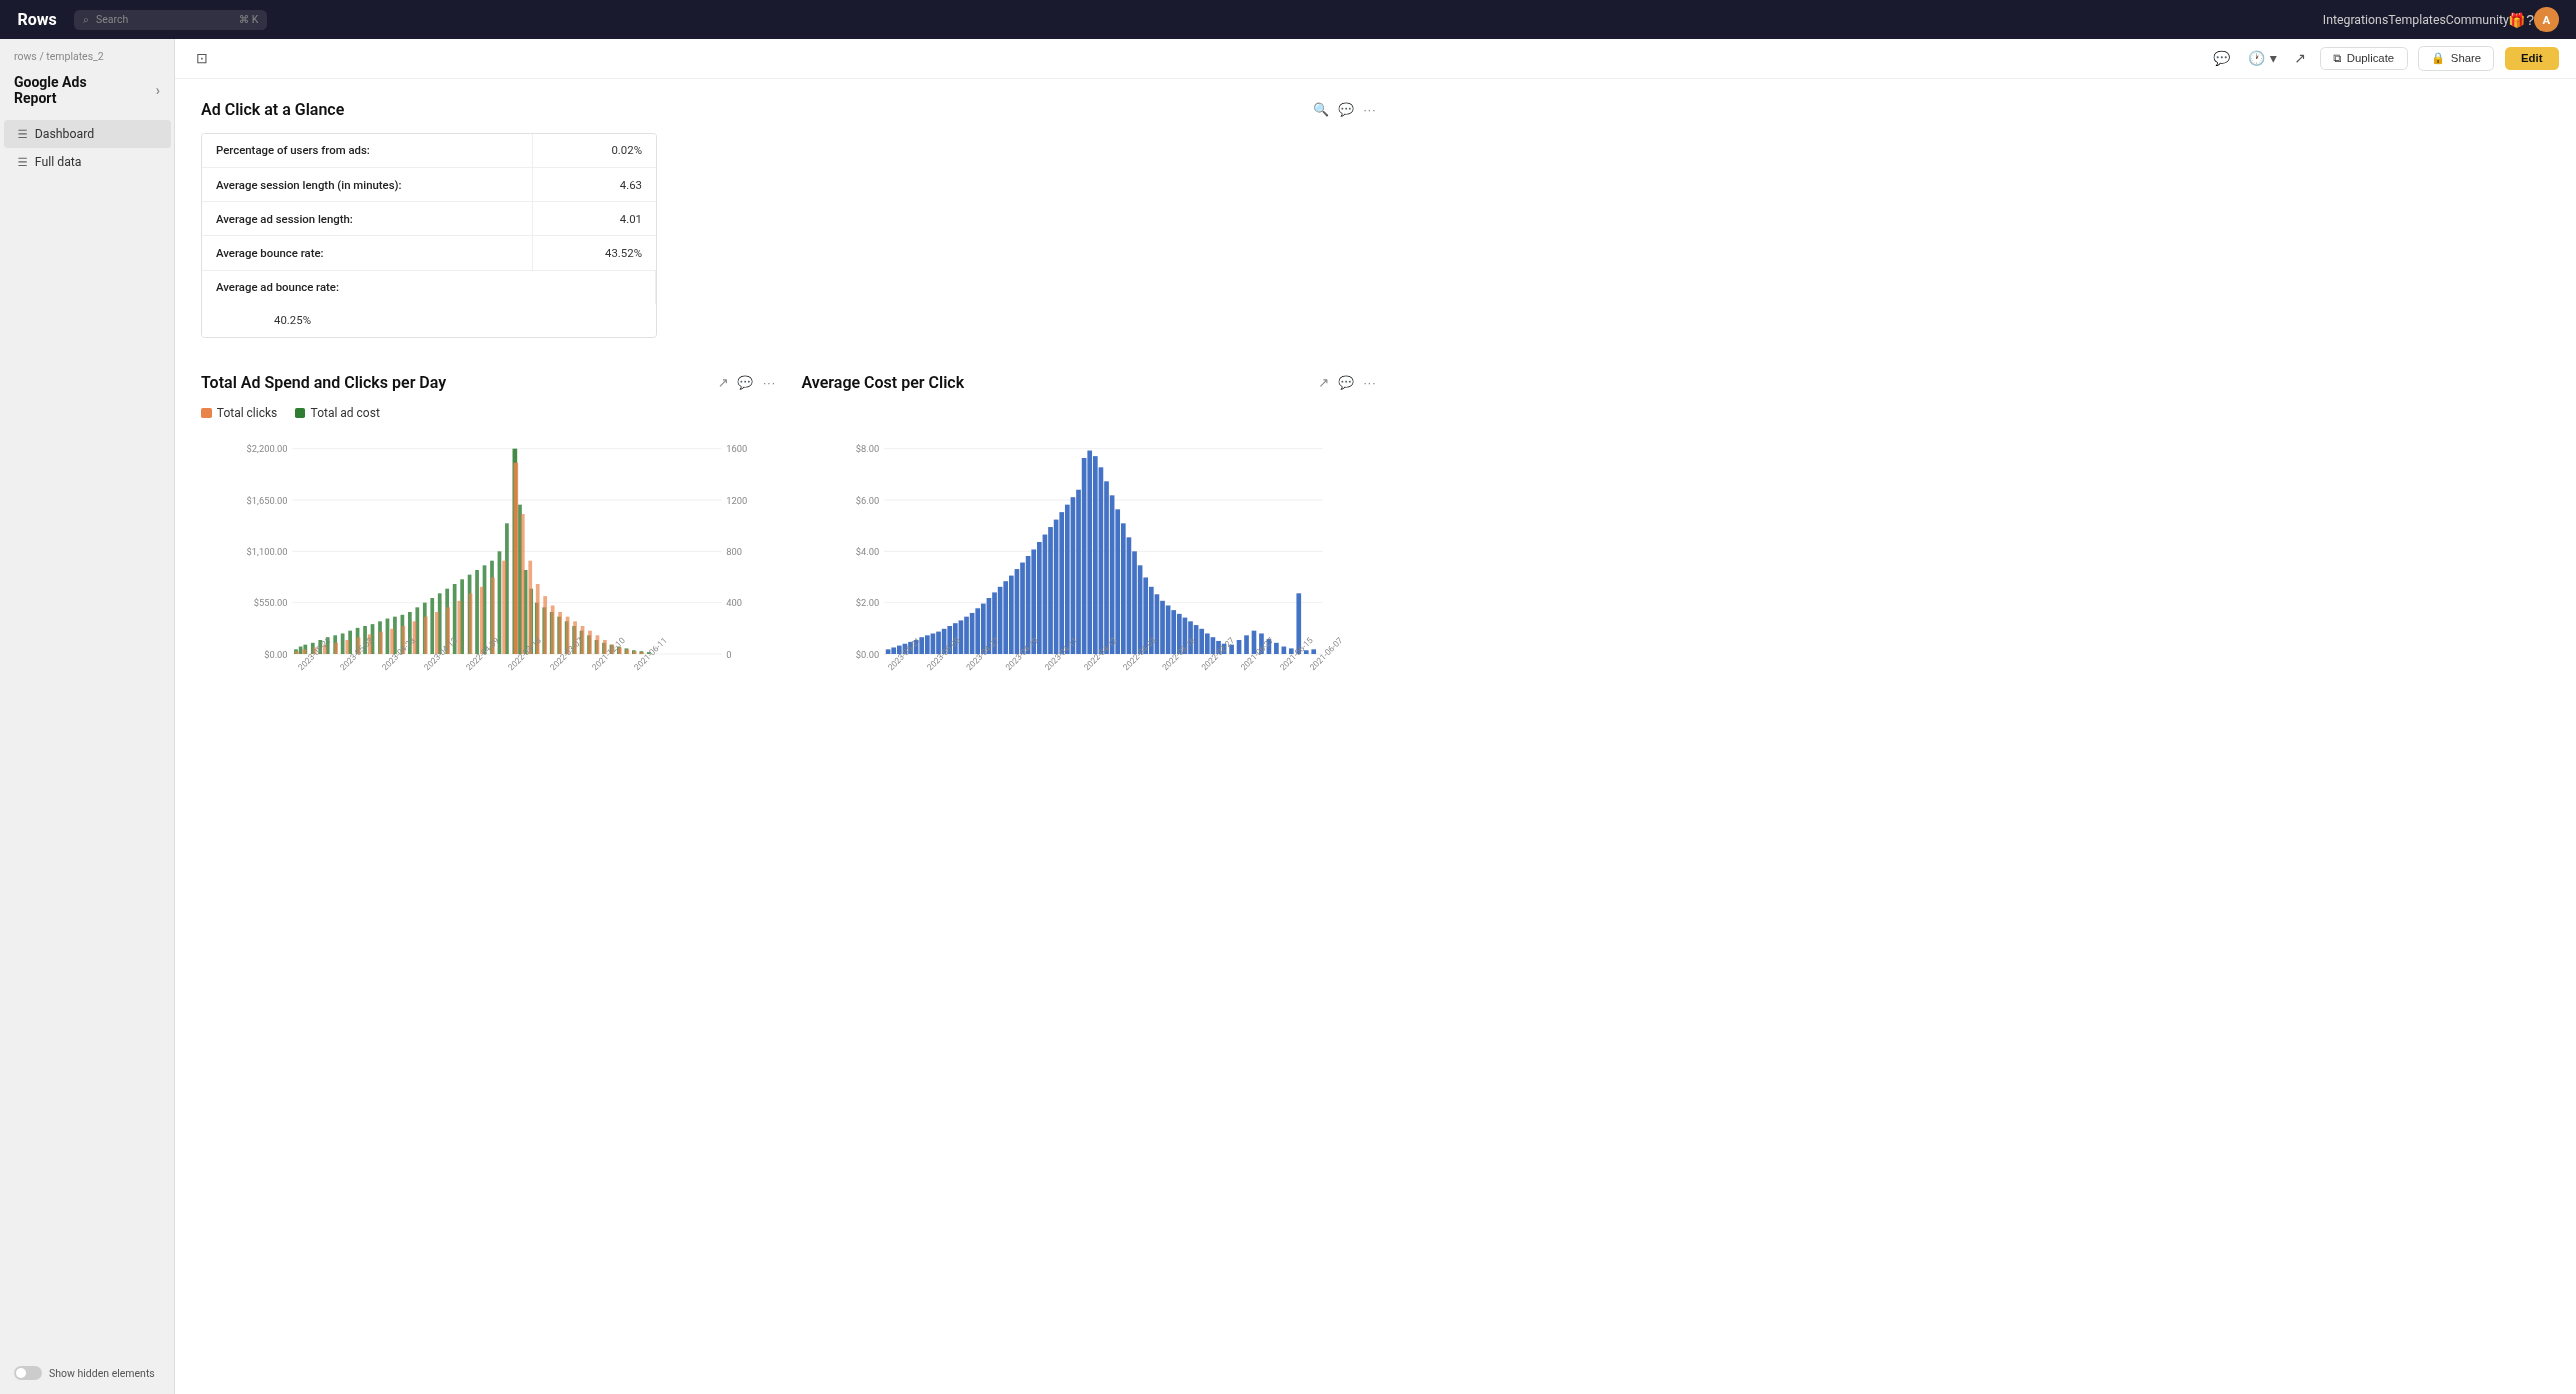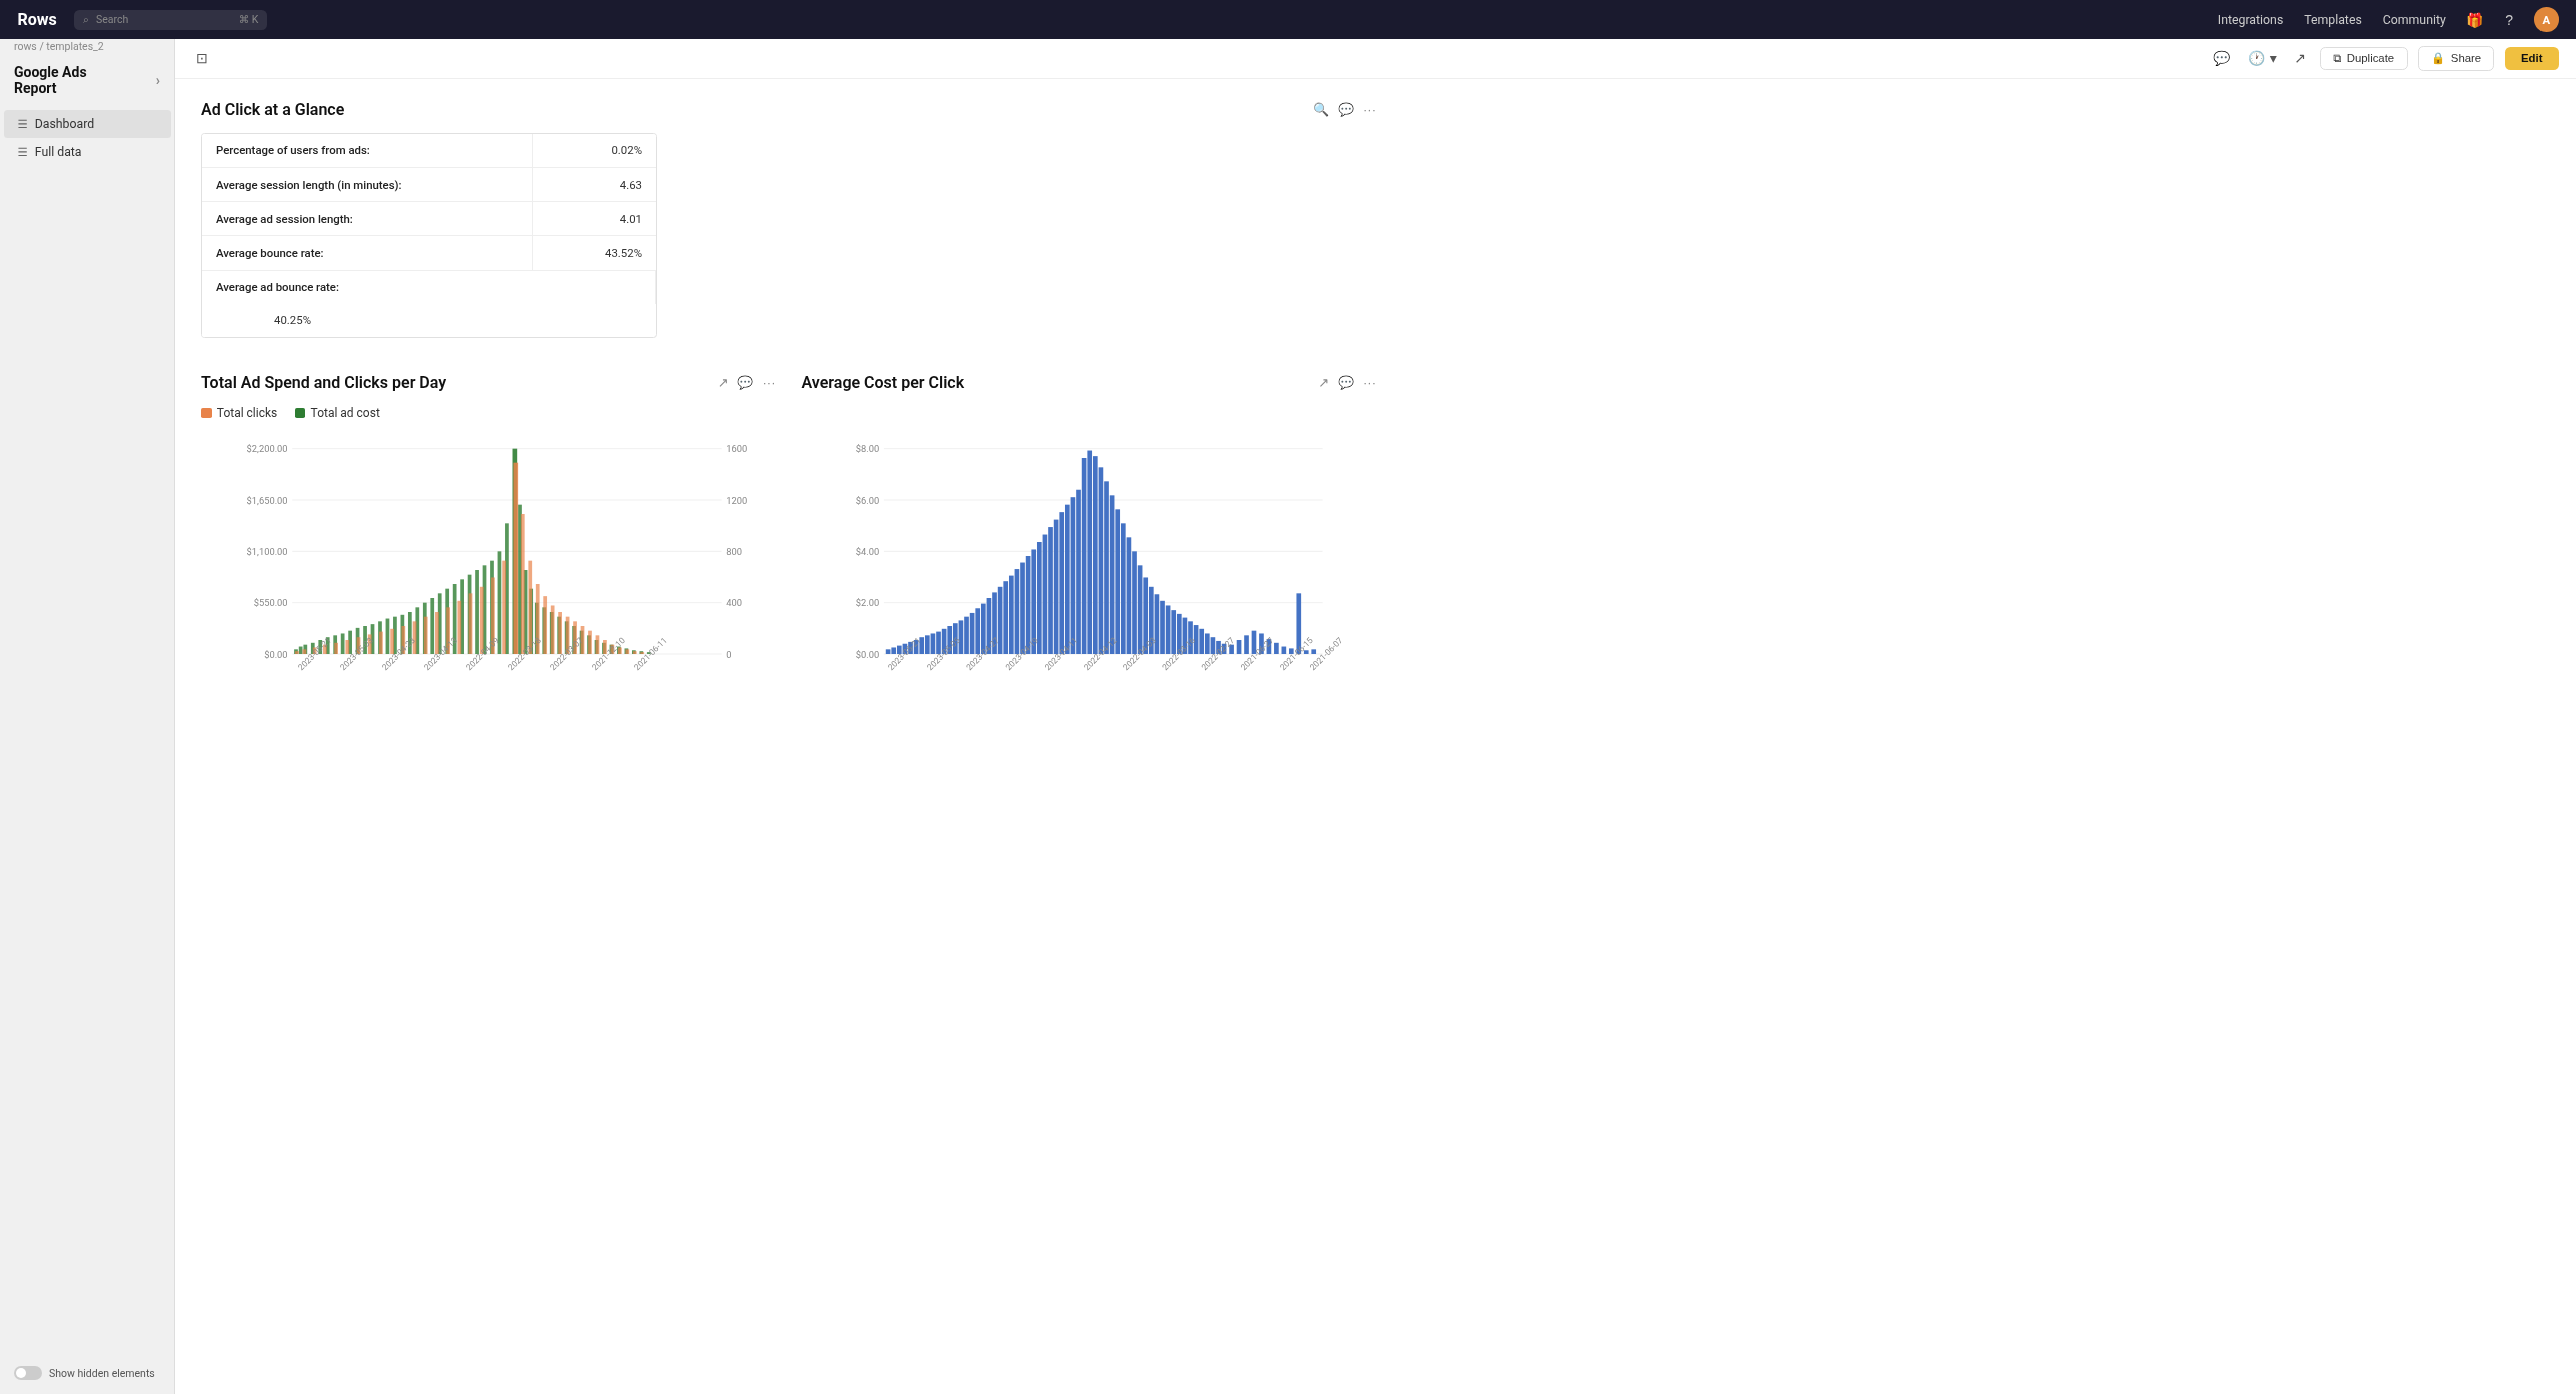--- a/index.html
+++ b/index.html
@@ -30,21 +30,20 @@
       color: #aaa;
       font-size: 11.4px;
       flex: 1;
       max-width: 193px;
     }
     .nav-search span { color: #888; font-size: 10.5px; }
     .nav-right {
       margin-left: auto;
       display: flex;
       align-items: center;
-      gap: 21px;
     }
     .nav-link {
       color: #ccc;
       font-size: 12.3px;
       cursor: pointer;
     }
     .nav-icon-btn {
       color: #ccc;
       font-size: 14px;
       cursor: pointer;
@@ -65,21 +64,21 @@
       display: flex;
       flex: 1;
       overflow: hidden;
     }
 
     
     .sidebar {
       width: 175px;
       background: #f0f0f0;
       border-right: 0.9px solid #ddd;
-      padding: 1px 0;
+      padding: 11px 0;
       flex-shrink: 0;
       overflow-y: auto;
     }
     .breadcrumb {
       font-size: 10.5px;
       color: #888;
       padding: 0 14px 7px;
     }
     .breadcrumb a { color: #888; text-decoration: none; }
     .breadcrumb span { color: #888; }

